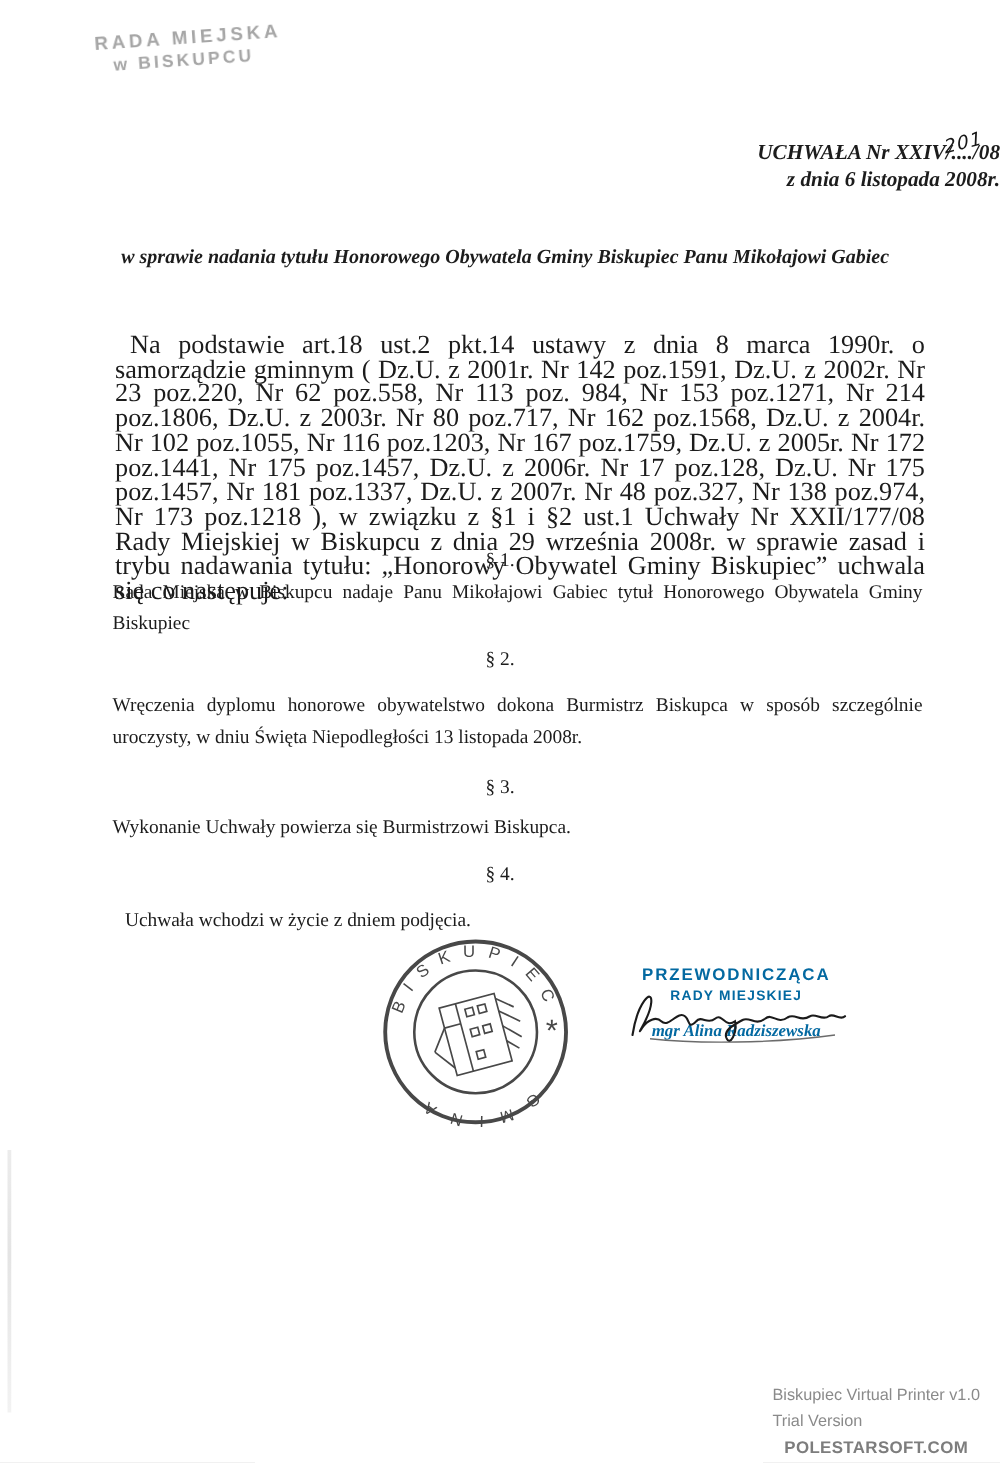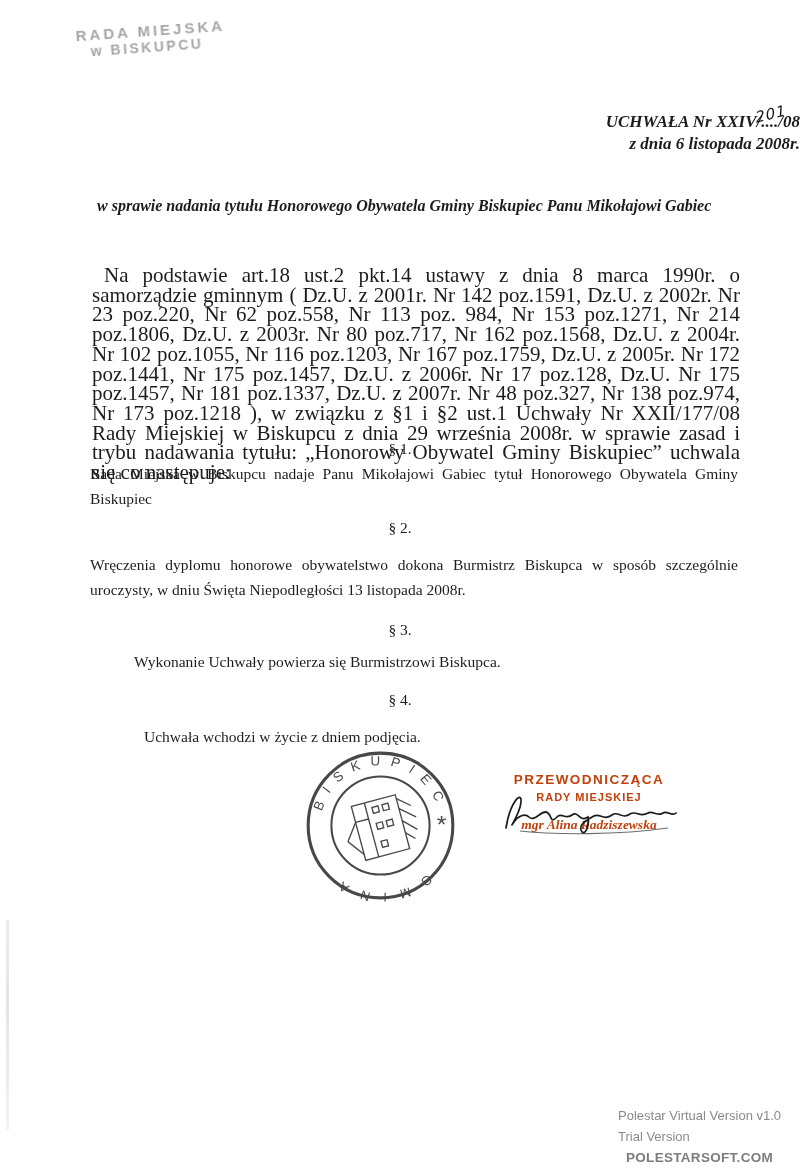--- a/index.html
+++ b/index.html
@@ -65,31 +65,31 @@
 
   .sec-num {
     position:absolute; left:0; width:100%;
     text-align:center; font-size:15.5px;
   }
   .sec-text {
     position:absolute; left:90px; width:648px;
     font-size:15.5px; line-height:25px;
     text-align:justify;
   }
-  .sec-text.noj { text-align:left;margin-left:44px; }
+  .sec-text.noj { text-align:left; }
 
   
   .seal { position:absolute; left:303px; top:748px; opacity:.88; filter:blur(0.25px); }
 
   
   .sign-block {
     position:absolute; left:500px; top:772px; width:178px;
     text-align:center;
     font-family:"Liberation Sans", sans-serif;
-    color:#c2410c;
+    color:#0369a1;
     filter:blur(0.2px);
   }
   .sign-l1 { font-size:13.5px; font-weight:700; letter-spacing:1.5px; }
   .sign-l2 { font-size:11px; font-weight:700; letter-spacing:1px; margin-top:4px; }
   .sign-name {
     font-family:"Liberation Serif", serif;
     font-style:italic; font-weight:700;
     font-size:13.5px; margin-top:14px;
   }
   .sign-squiggle { position:absolute; left:-10px; top:12px; }
@@ -178,18 +178,18 @@
       <path d="M16,44 C20,18 32,6 31,18 C30,30 17,48 24,38 C28,32 35,29 39,33
                C45,39 52,24 58,29 C62,32 60,40 67,33 C71,28 76,36 82,31
                C88,26 90,39 98,33 C100,42 94,54 91,46 C89,40 97,36 104,32
                C110,29 114,37 122,31 C128,26 132,36 140,30 C146,26 150,34 158,29
                C162,26 168,33 173,29 C177,26 182,33 186,29" stroke="#1b1b1b" stroke-width="1.7" fill="none" stroke-linecap="round"></path>
       <path d="M30,47 C66,51 128,51 178,44" stroke="#1b1b1b" stroke-width="1.1" fill="none" opacity="0.65"></path>
     </svg>
   </div>
 
   <div class="footer">
-    <div class="f1">Polestar Virtual Version v1.0</div>
+    <div class="f1">Biskupiec Virtual Printer v1.0</div>
     <div class="f2">Trial Version</div>
     <div class="f3">POLESTARSOFT.COM</div>
   </div>
 
 </div>
 
 </body></html>

